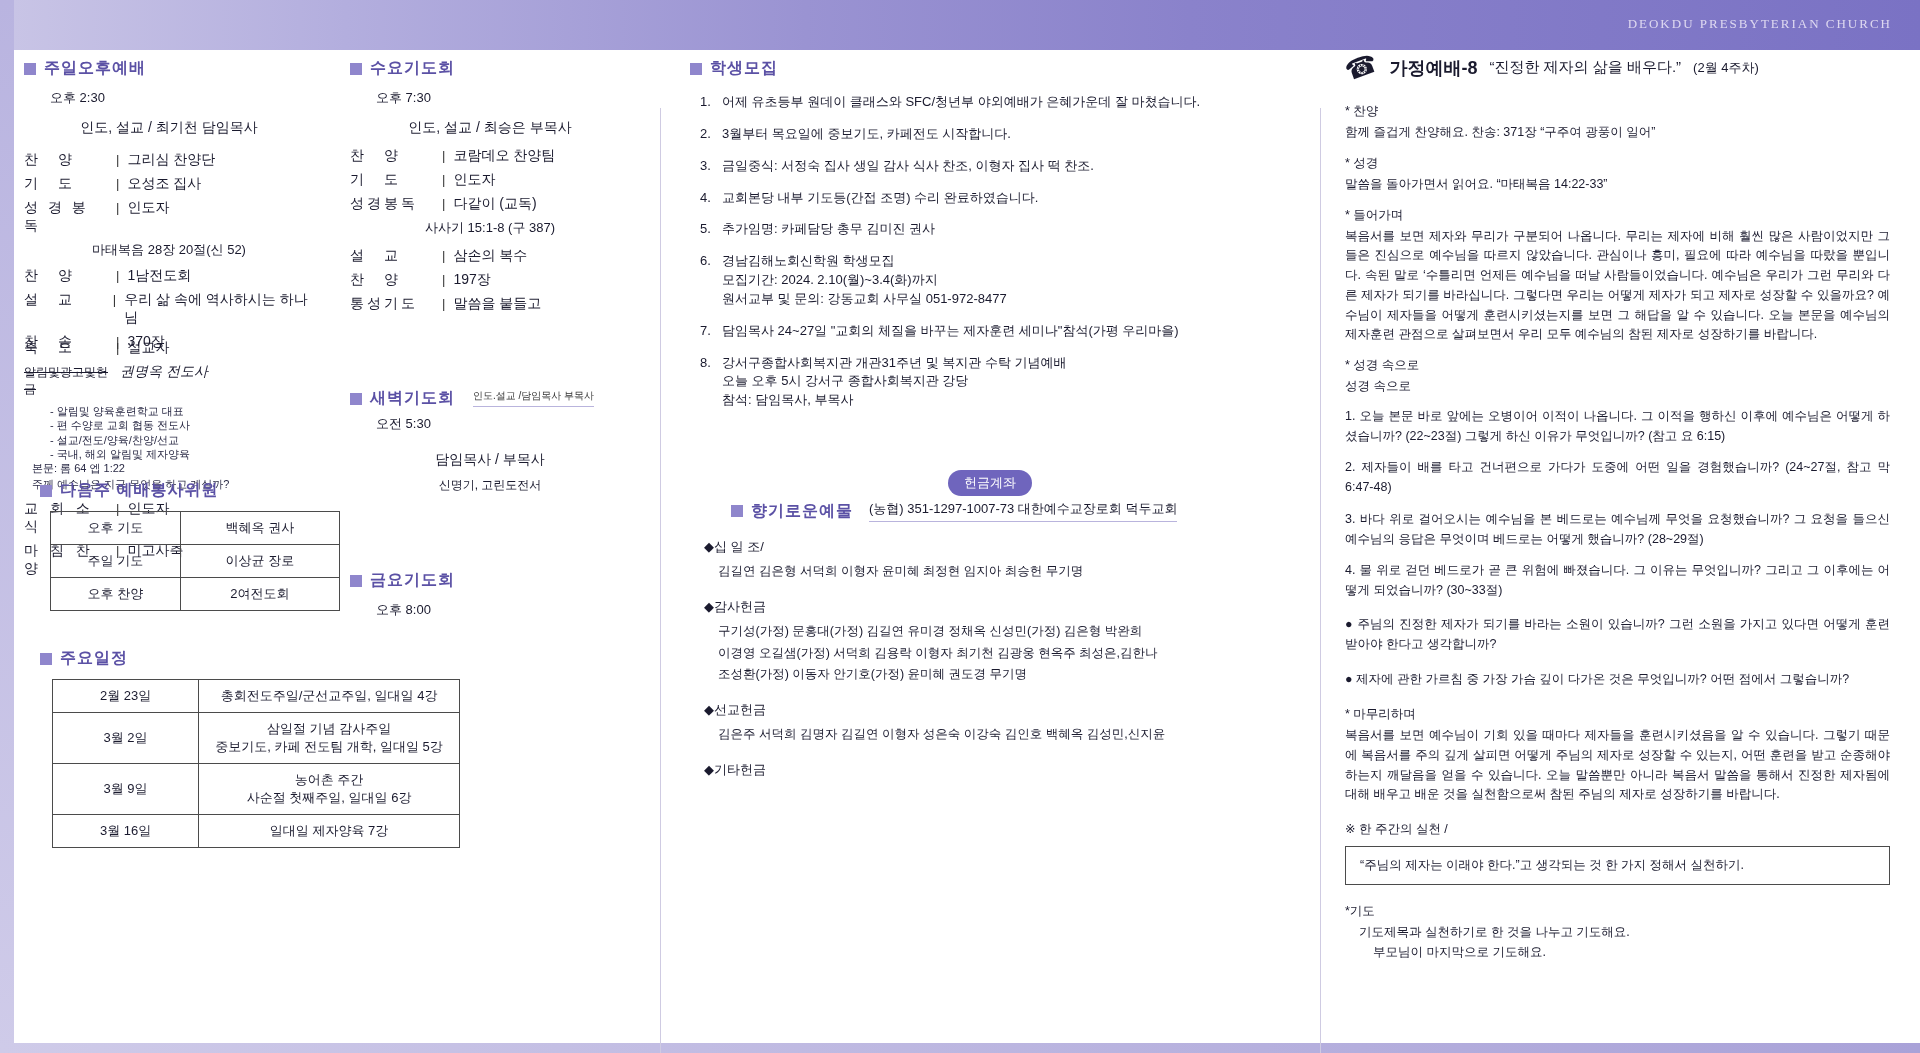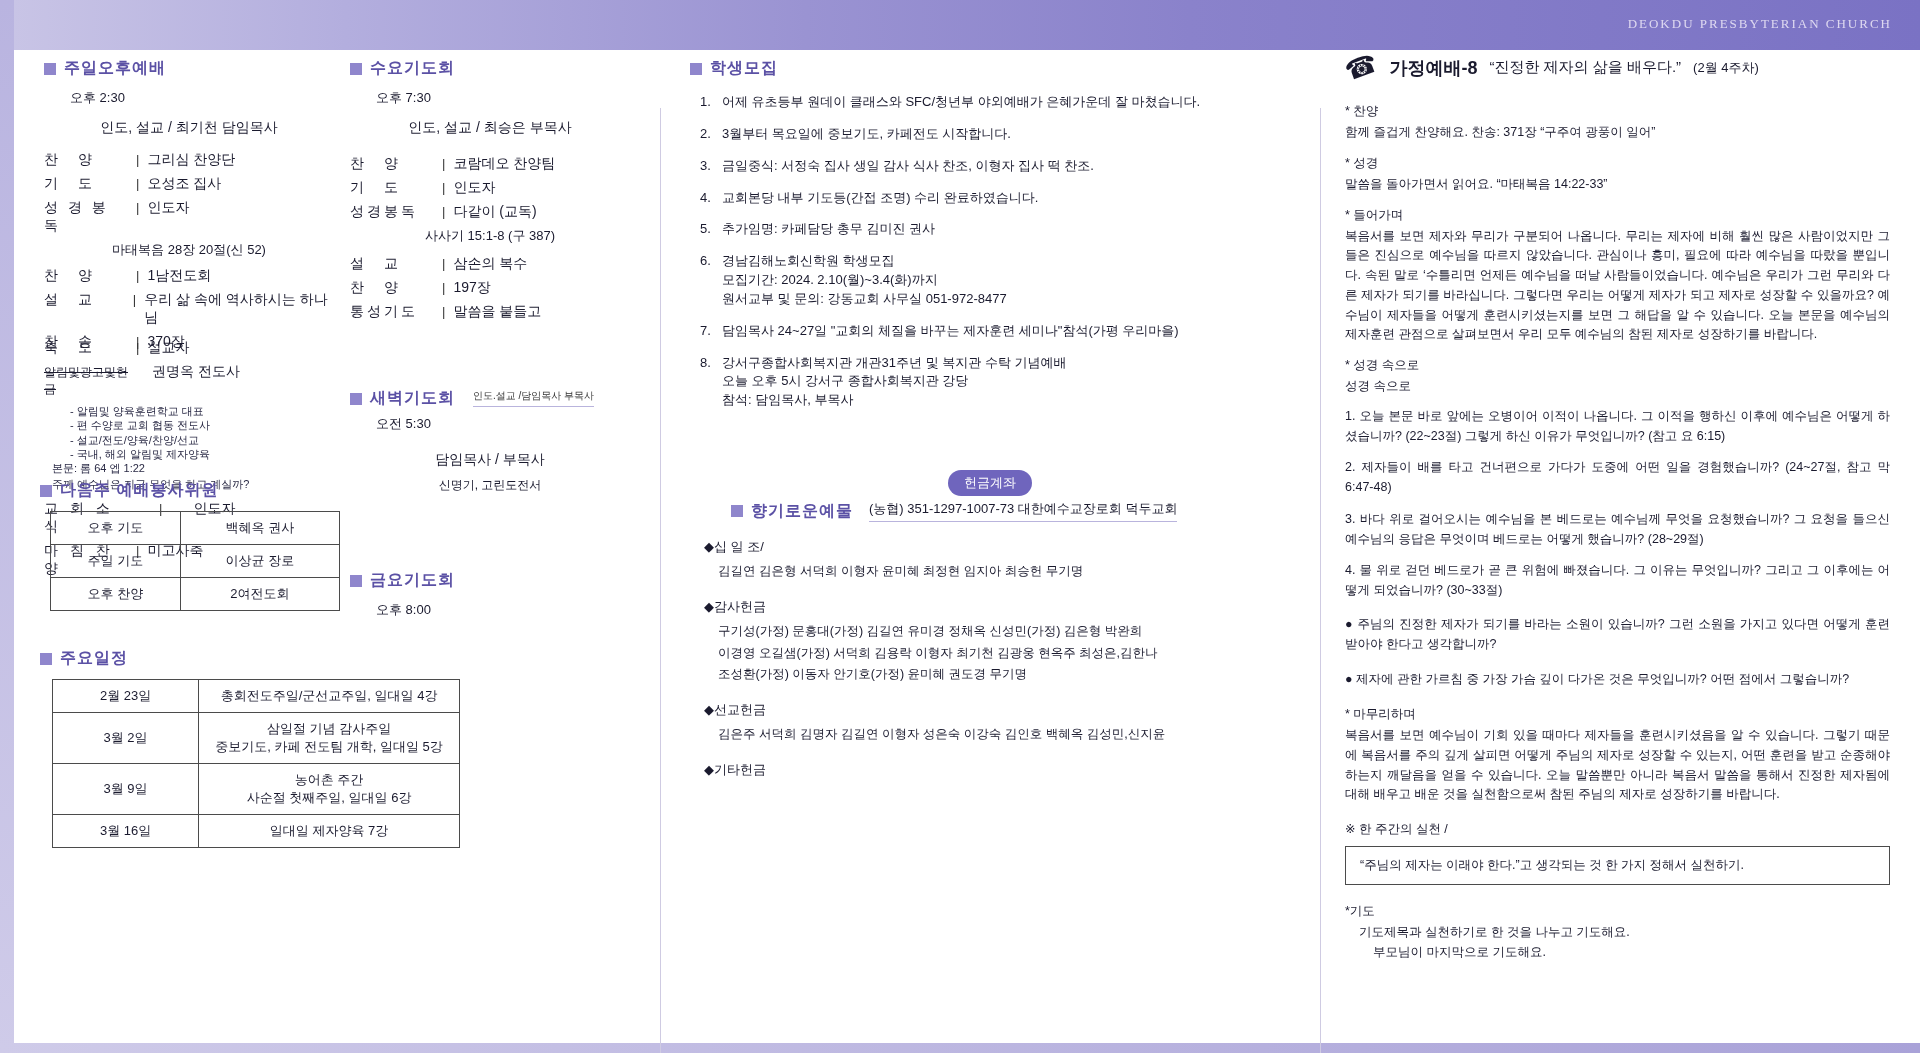--- a/index.html
+++ b/index.html
@@ -79,21 +79,21 @@
   <div class="brand">DEOKDU PRESBYTERIAN CHURCH</div>
 </div>
 <div class="left-edge"></div>
 <div class="bottom-edge"></div>
 
 <div class="page">
 
   <div class="vrule" style="left:660px;"></div>
   <div class="vrule" style="left:1320px;"></div>
 
-  <div class="col" style="left:44px;top:8px;width:290px;">
+  <div class="col" style="left:24px;top:8px;width:290px;">
     <div class="sec-head">
         <span class="sq"></span>
       <span class="sec-title">주일오후예배</span>
       </div>
     <div class="sub">오후 2:30</div>
     <div class="center" style="margin:12px 0 14px;font-size:14px;">인도, 설교 / 최기천 담임목사</div>
 
     <div class="lv">
         <span class="lab">찬     양</span>
         <span class="bar">|</span>
@@ -130,32 +130,32 @@
         <span class="lab"></span>
       </div>
     <div class="lv" style="margin-top:-24px;">
         <span class="lab">축     도</span>
         <span class="bar">|</span>
         <span class="val">설교자</span>
       </div>
 
     <div class="lv" style="margin-top:2px;">
       <span class="lab" style="letter-spacing:0;font-size:12px;text-decoration:line-through;">알림및광고및헌금</span>
-      <span class="val" style="margin-left:24px;">권명옥 전도사</span>
+      <span class="val" style="margin-left:12px;font-style:italic;">권명옥 전도사</span>
     </div>
     <div class="scribble sub" style="margin-top:2px;">
       <div>- 알림및 양육훈련학교 대표</div>
       <div>- 편 수양로 교회 협동 전도사</div>
       <div>- 설교/전도/양육/찬양/선교</div>
       <div>- 국내, 해외 알림및 제자양육</div>
       <div style="margin-left:-18px;">본문: 롬 64   엡 1:22</div>
       <div style="margin-left:-18px;margin-top:2px;">주께 예수님은 지금 무엇을 하고 계실까?</div>
     </div>
 
-    <div class="lv" style="margin-top:8px;gap:23px;">
+    <div class="lv" style="margin-top:8px;">
         <span class="lab" style="letter-spacing:4px">교 회 소 식</span>
         <span class="bar">|</span>
         <span class="val">인도자</span>
       </div>
     <div class="lv">
         <span class="lab" style="letter-spacing:4px">마 침 찬 양</span>
         <span class="bar">|</span>
         <span class="val">미고사축</span>
       </div>
   </div>
@@ -211,21 +211,21 @@
     </tbody>
       </table>
   </div>
 
   <div class="col" style="left:350px;top:8px;width:280px;">
     <div class="sec-head">
         <span class="sq"></span>
       <span class="sec-title">수요기도회</span>
       </div>
     <div class="sub">오후 7:30</div>
-    <div class="center" style="margin:12px 0 18px;font-size:14px;">인도, 설교 / 최승은 부목사</div>
+    <div class="center" style="margin:12px 0 10px;font-size:14px;">인도, 설교 / 최승은 부목사</div>
 
     <div class="lv">
         <span class="lab">찬     양</span>
         <span class="bar">|</span>
         <span class="val">코람데오 찬양팀</span>
       </div>
     <div class="lv">
         <span class="lab">기     도</span>
         <span class="bar">|</span>
         <span class="val">인도자</span>

